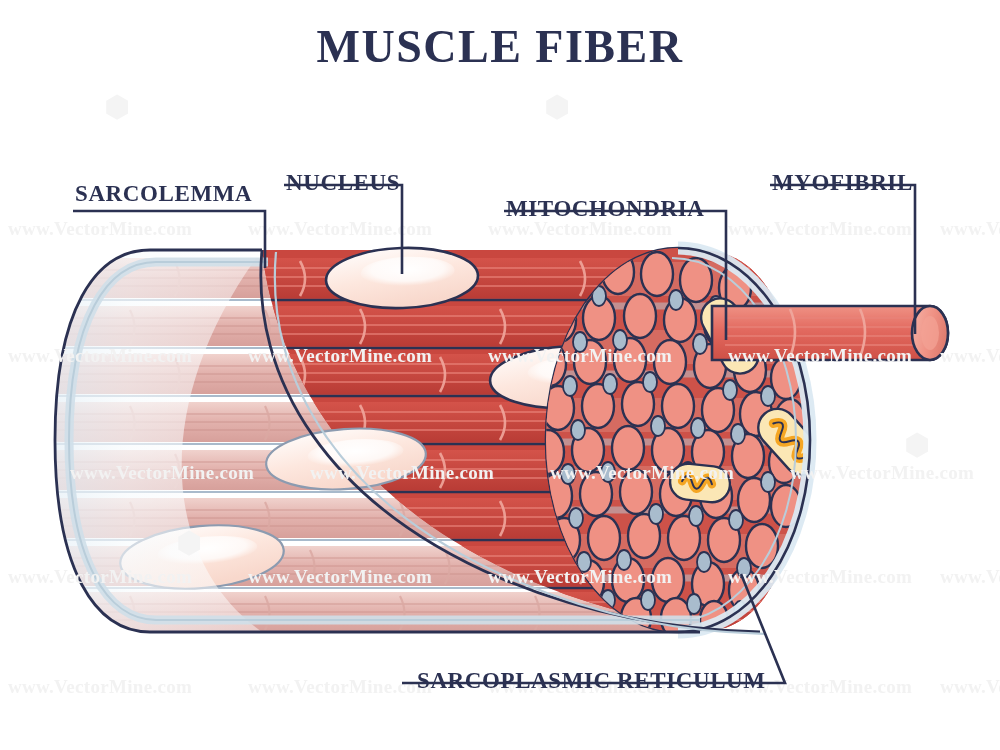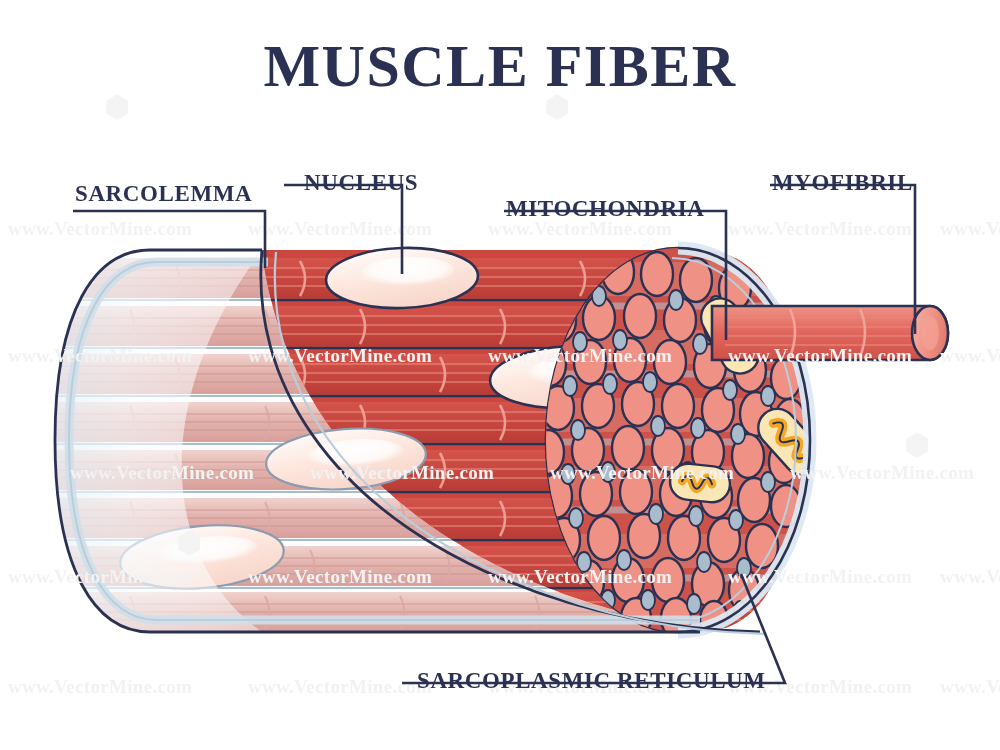--- a/index.html
+++ b/index.html
@@ -54,25 +54,25 @@
     position: absolute;
     left: 0;
     top: 0;
     width: 1000px;
     z-index: 8;
     text-align: center;
     pointer-events: none;
   }
   .doc-title {
     display: inline-block;
-    margin-top: 36px;
+    margin-top: 24px;
     color: #2b3152;
     font-family: "Liberation Serif", "DejaVu Serif", serif;
     font-weight: 700;
-    font-size: 60px;
+    font-size: 46px;
     letter-spacing: 1.5px;
     line-height: 1;
   }
   .labels-layer {
     position: absolute;
     inset: 0;
     z-index: 9;
   }
   .lbl {
     position: absolute;
@@ -579,19 +579,19 @@
       <path d="M504,211 L726,211 L726,340"></path>
 
       <path d="M770,185 L915,185 L915,334"></path>
 
       <path d="M402,683 L785,683 L741,574"></path>
     </g>
   </svg>
 
   <div class="labels-layer" id="labels-layer">
       <div class="lbl" style="left: 75px; top: 182px;">SARCOLEMMA</div>
-      <div class="lbl" style="left: 304px; top: 171px;">NUCLEUS</div>
+      <div class="lbl" style="left: 286px; top: 171px;">NUCLEUS</div>
       <div class="lbl" style="left: 506px; top: 197px;">MITOCHONDRIA</div>
       <div class="lbl" style="left: 772px; top: 171px;">MYOFIBRIL</div>
       <div class="lbl" style="left: 417px; top: 669px;">SARCOPLASMIC RETICULUM</div>
     </div>
 
 </div>
 
 </body></html>

